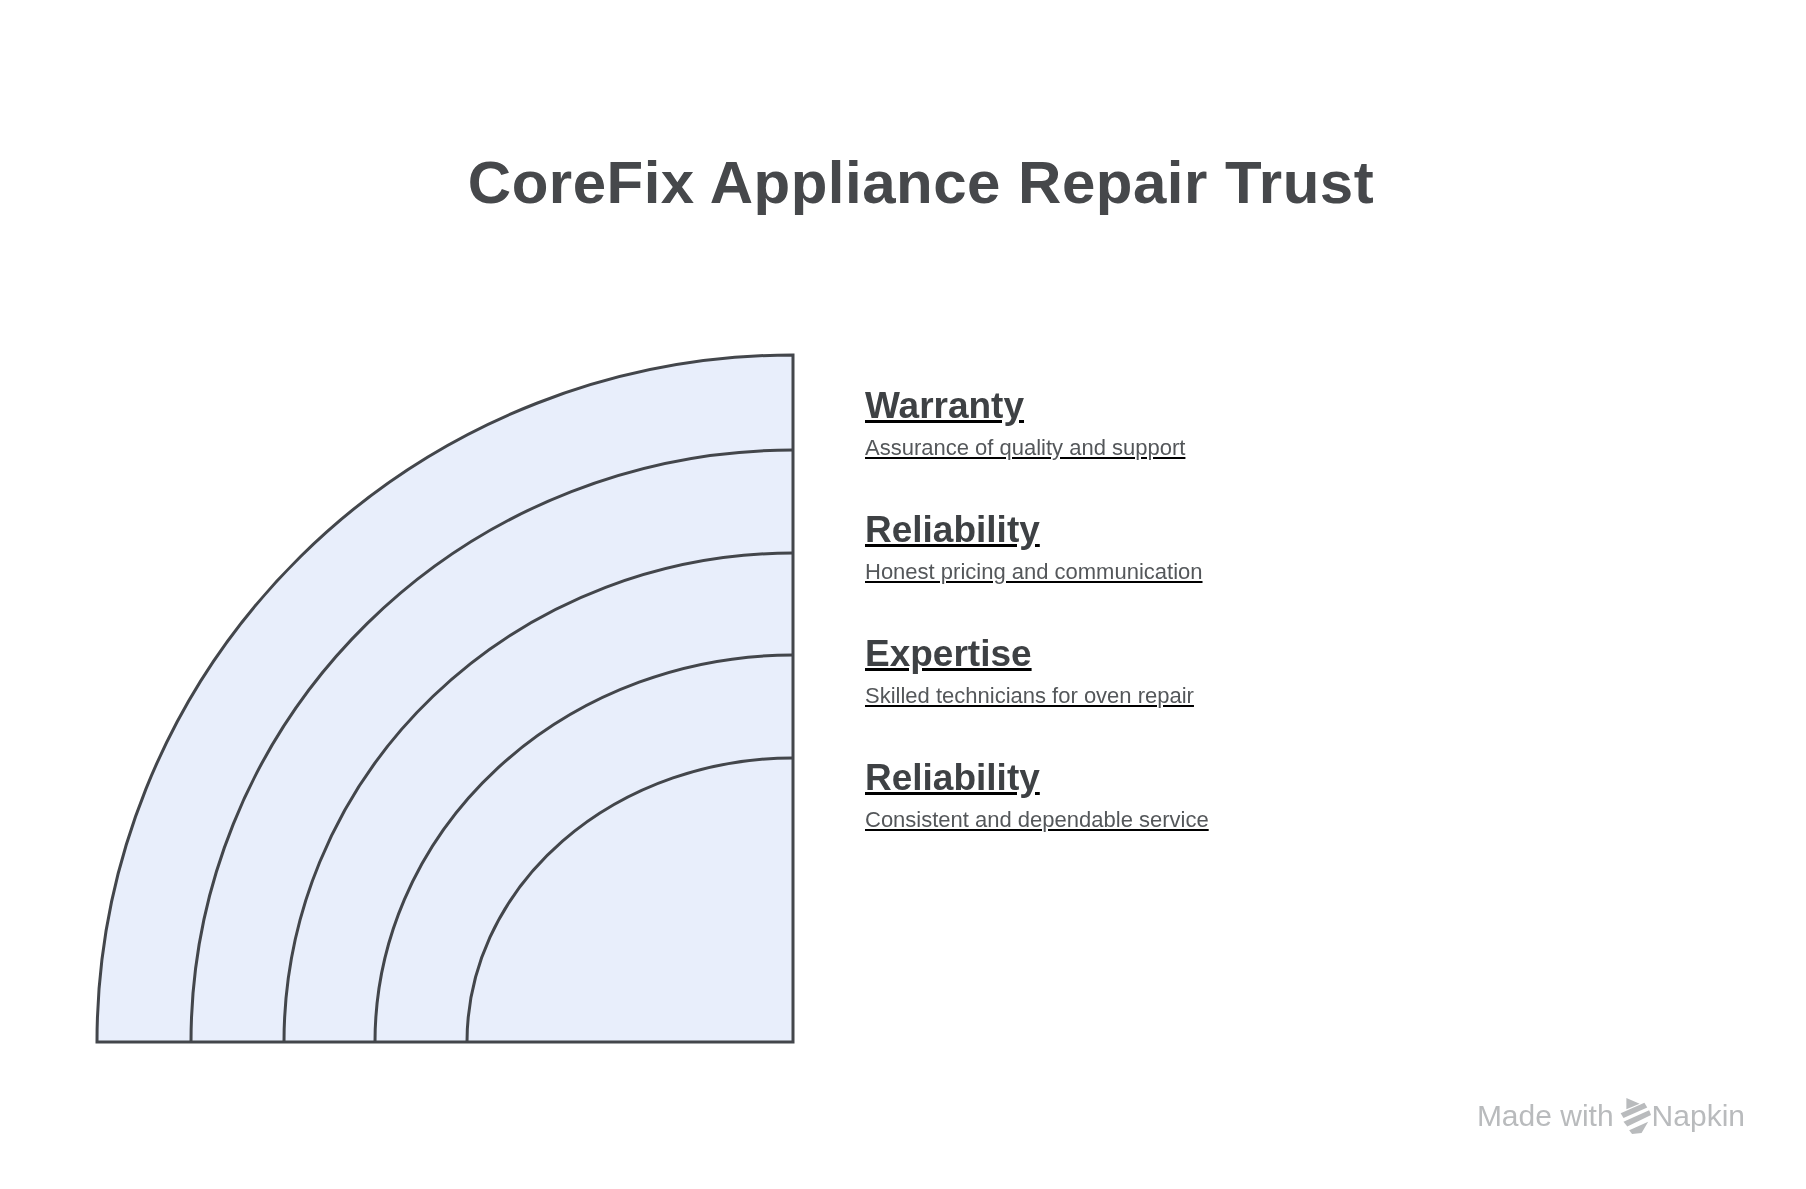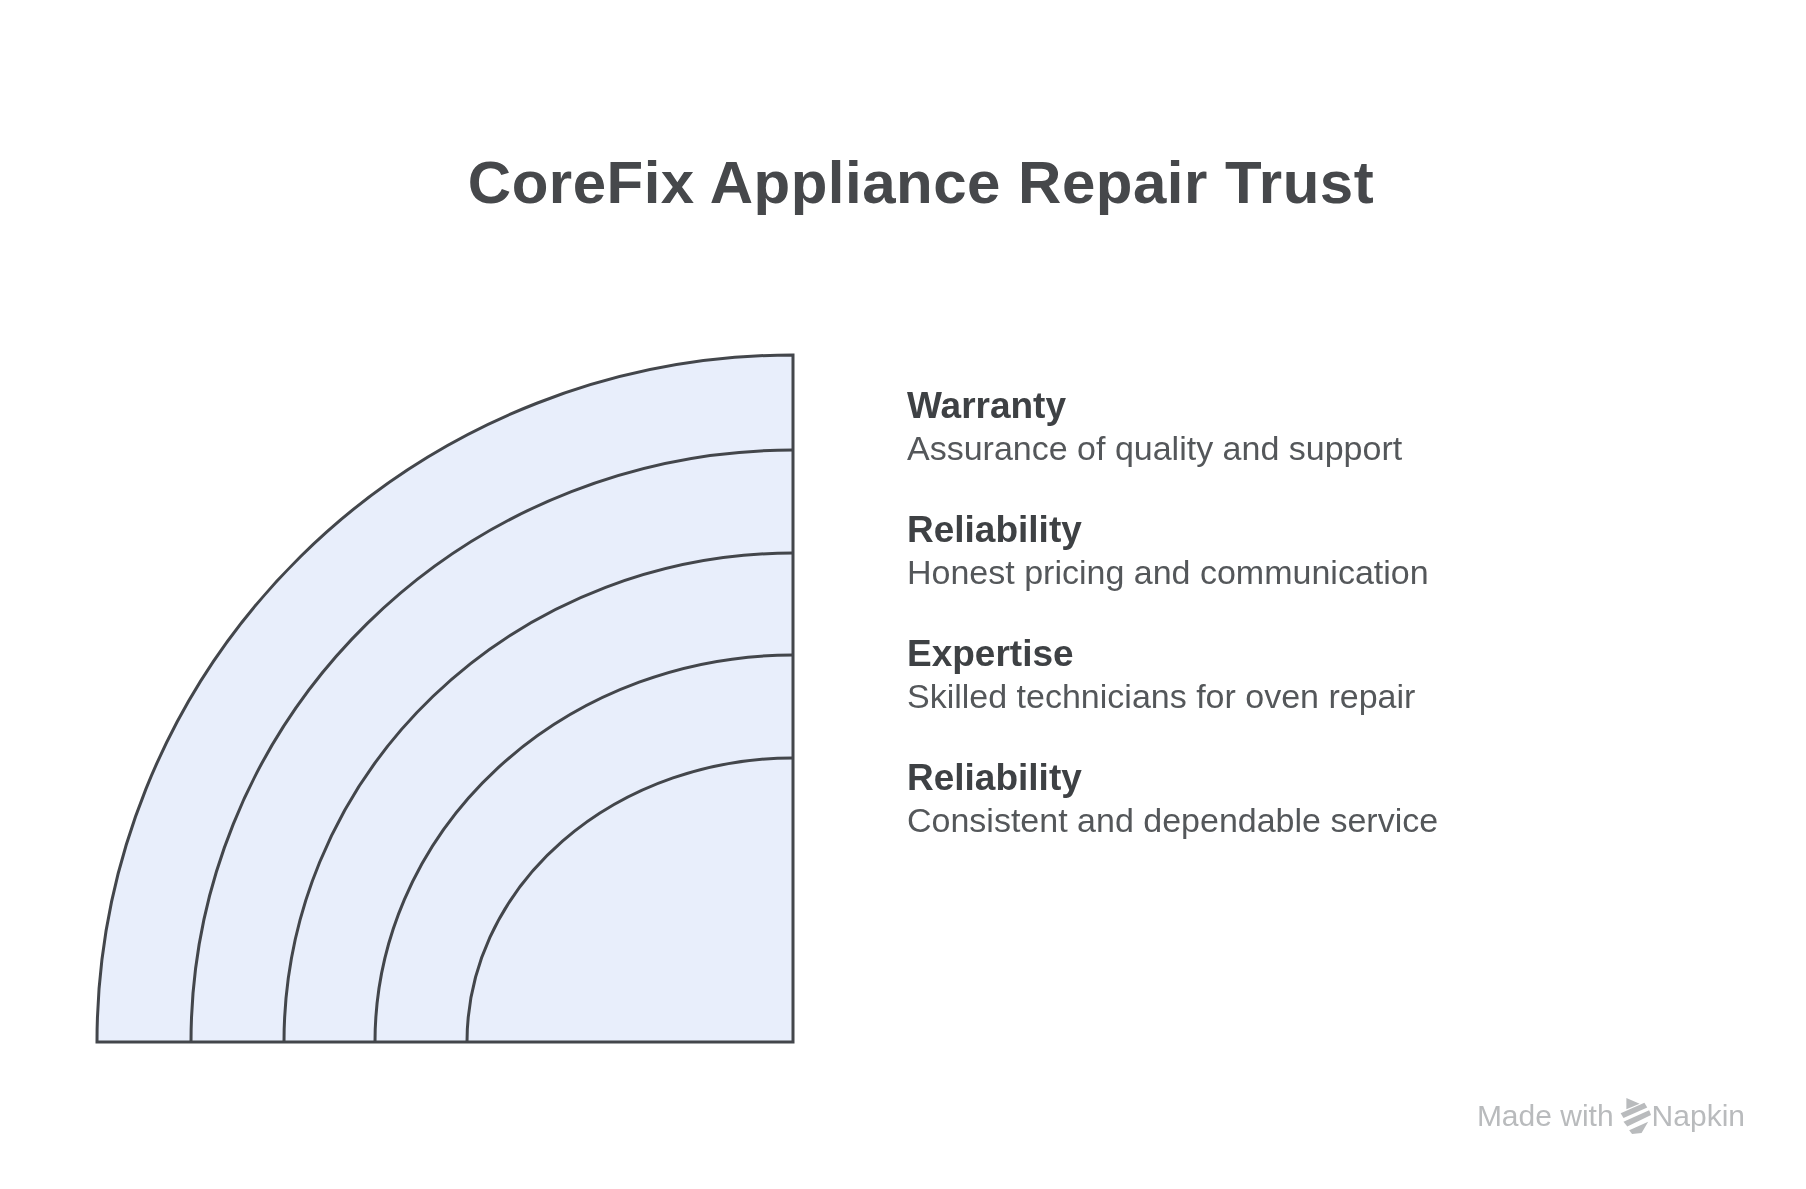--- a/index.html
+++ b/index.html
@@ -25,33 +25,34 @@
     padding-left: 36px;
   }
   .arc-diagram {
     position: absolute;
     left: 95px;
     top: 355px;
     overflow: visible;
   }
   .items {
     position: absolute;
-    left: 907px;
+    left: 865px;
     top: 384px;
     width: 600px;
+    text-decoration: underline;
   }
   .item { margin-bottom: 40px; }
   .item .label {
     font-size: 37px;
     font-weight: 700;
     line-height: 44px;
     color: #3E4144;
   }
   .item .desc {
-    font-size: 34px;
+    font-size: 22px;
     font-weight: 400;
     line-height: 40px;
     color: #54575A;
   }
   .watermark {
     position: absolute;
     top: 1096px;
     right: 61px;
     display: flex;
     align-items: center;

